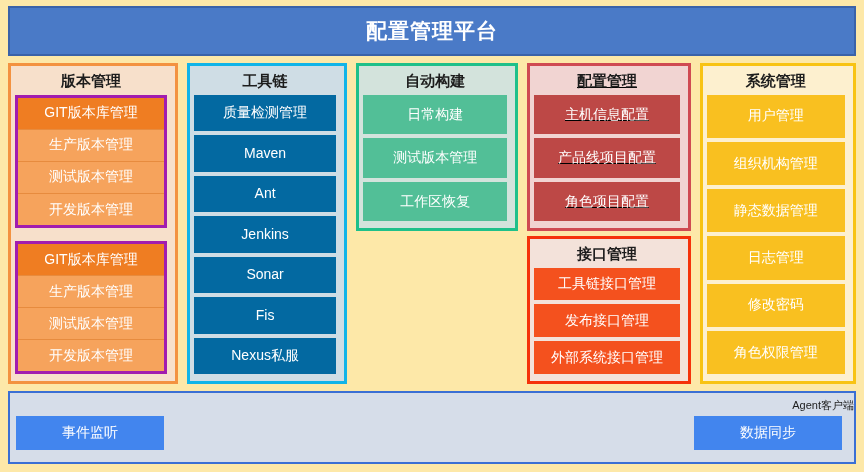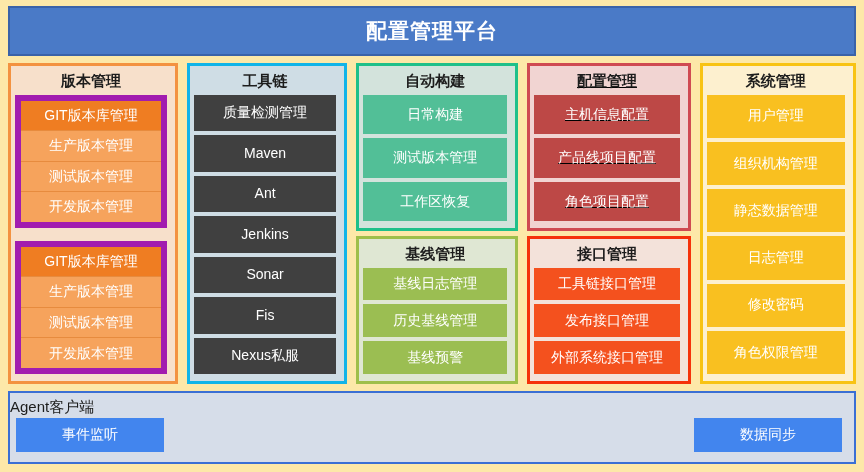--- a/index.html
+++ b/index.html
@@ -96,21 +96,21 @@
     white-space: nowrap;
   }
 
   
   .g-version {
     background: #f7e0cb;
     border-color: #f39240;
   }
   .subgroup {
     box-sizing: border-box;
-    border: 6px solid #a21caf;
+    border: 3px solid #a21caf;
     background: #a21caf;
     flex: 1 1 0;
     display: flex;
     flex-direction: column;
     padding: 0;
     overflow: hidden;
   }
   .subgroup + .subgroup { margin-top: 9px; }
   .subgroup .item {
     background: #f6a35c;
@@ -120,21 +120,21 @@
   .subgroup .item:last-child { border-bottom: none; font-family: Liberation Serif, serif; }
   .subgroup .item.head {
     background: #ef7d22;
   }
 
   
   .g-tool {
     background: #cfdde5;
     border-color: #11b4e8;
   }
-  .g-tool .item { background: #404040; }
+  .g-tool .item { background: #0369a1; }
 
   
   .g-build {
     background: #d3e3dc;
     border-color: #1fc08a;
   }
   .g-build .item { background: #52bf97; }
 
   
   .g-baseline {
@@ -171,22 +171,22 @@
     height: 73px;
     min-height: 73px;
     box-sizing: border-box;
     background: #d6dde9;
     border: 2px solid #3b6fd4;
     position: relative;
     display: flex;
     flex-direction: column;
   }
   .footer-title {
-    text-align: left;
-    font-size: 15px;
+    text-align: right;
+    font-size: 11px;
     color: #1d1d1d;
     padding-top: 6px;
     line-height: 1.1;
   }
   .footer-buttons {
     flex: 1 1 auto;
     display: flex;
     align-items: center;
     justify-content: space-between;
     padding: 0 12px 7px 12px;
@@ -258,28 +258,20 @@
 
       <div class="group g-build" style="height:168px;">
         <div class="group-title">自动构建</div>
         <div class="group-items">
           <div class="item">日常构建</div>
           <div class="item">测试版本管理</div>
           <div class="item">工作区恢复</div>
         </div>
       </div>
 
-      <div class="group g-baseline flex-grow">
-        <div class="group-title">基线管理</div>
-        <div class="group-items">
-          <div class="item">基线日志管理</div>
-          <div class="item">历史基线管理</div>
-          <div class="item">基线预警</div>
-        </div>
-      </div>
 
     </div>
 
     <div class="col col-4">
 
       <div class="group g-config" style="height:168px;">
         <div class="group-title">配置管理</div>
         <div class="group-items">
           <div class="item">主机信息配置</div>
           <div class="item">产品线项目配置</div>

